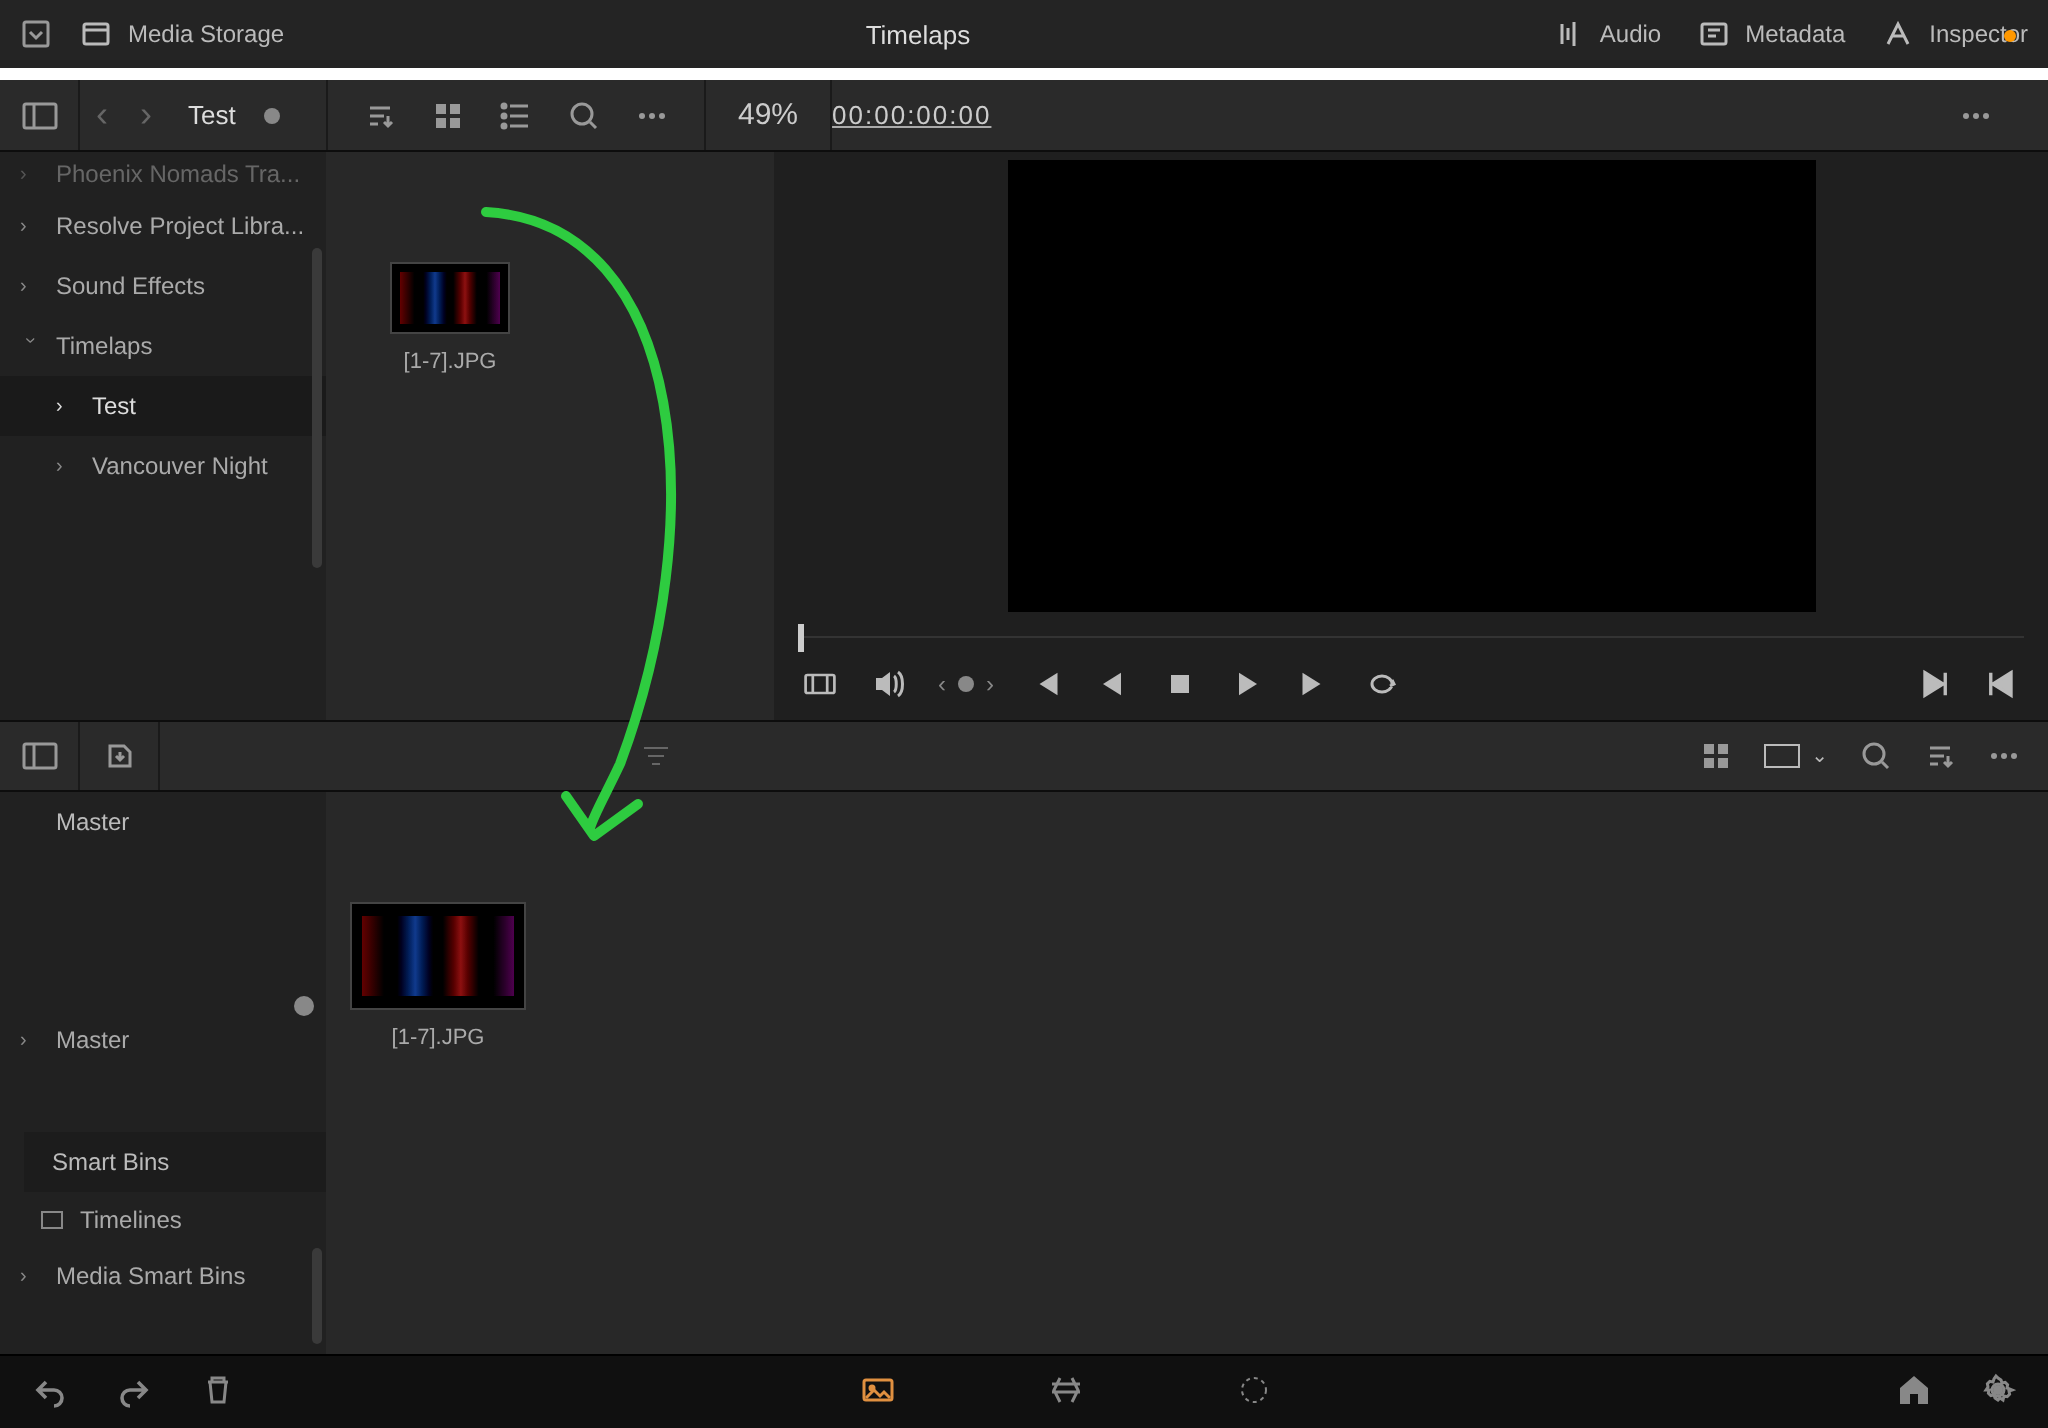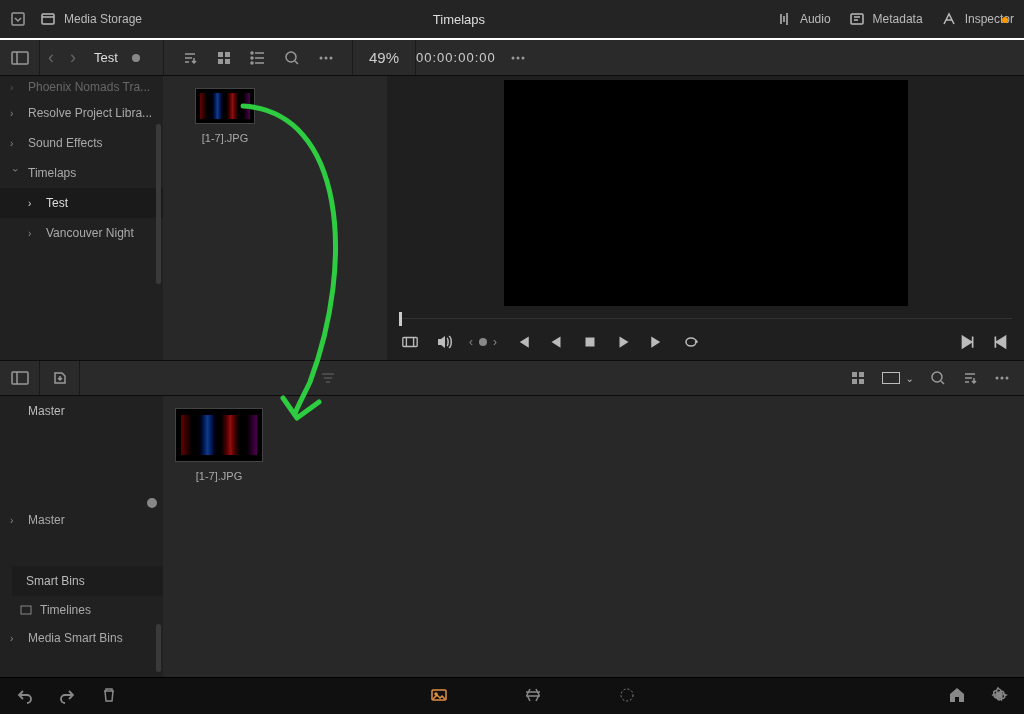--- a/index.html
+++ b/index.html
@@ -1,52 +1,52 @@
 <!DOCTYPE html>
 <html><head>
 <meta charset="utf-8">
 <style>
   * { margin: 0; padding: 0; box-sizing: border-box; font-family: -apple-system, Arial, sans-serif; }
   body { width: 1024px; height: 714px; background: #1a1a1a; color: #aaa; font-size: 12px; overflow: hidden; position: relative; }
   
   
-  .top-header { height: 40px; background: #242424; display: flex; align-items: center; padding: 0 10px; border-bottom: 2px solid #ffffff; }
+  .top-header { height: 40px; background: #242424; display: flex; align-items: center; padding: 0 10px; border-bottom: 6px solid #ffffff; }
   .top-header .left { display: flex; align-items: center; gap: 14px; }
   .top-header .center { flex: 1; text-align: center; color: #ddd; font-size: 13px; font-weight: 500; }
   .top-header .right { display: flex; align-items: center; gap: 18px; }
   .hdr-btn { display: flex; align-items: center; gap: 8px; color: #bbb; cursor: pointer; }
   .hdr-btn svg { width: 16px; height: 16px; }
   .orange-dot { width: 6px; height: 6px; background: #ff9800; border-radius: 50%; position: absolute; top: 6px; right: 6px; }
   
   
   .sec-row { height: 36px; background: #2a2a2a; display: flex; align-items: center; border-bottom: 1px solid #0d0d0d; }
   .sec-left { width: 163px; display: flex; align-items: center; height: 100%; }
   .sec-left .sidebar-toggle { width: 40px; display:flex; align-items:center; justify-content:center; height:100%; border-right:1px solid #1a1a1a; }
   .sec-left .nav-arrows { display: flex; align-items: center; }
   .sec-left .nav-arrows span { padding: 0 8px; color: #666; font-size: 18px; }
   .sec-left .crumb { color: #ddd; padding: 0 10px; font-size:13px; display:flex; align-items:center; gap:14px;}
   .crumb .dot { width:8px; height:8px; border-radius:50%; background:#888; display:inline-block; }
   .sec-mid { display: flex; align-items: center; gap: 18px; padding: 0 18px; border-left: 1px solid #1a1a1a; height: 100%; }
   .zoom { color:#ccc; padding:0 16px; border-left:1px solid #1a1a1a; border-right:1px solid #1a1a1a; height:100%; display:flex; align-items:center; font-size:15px;}
-  .timecode-bar { flex:1; display:flex; align-items:center; justify-content:flex-start; padding-right:28px; gap:14px; height:100%; }
+  .timecode-bar { flex:1; display:flex; align-items:center; justify-content:space-between; padding-right:28px; gap:14px; height:100%;text-decoration:underline; }
   .timecode { color:#ccc; font-size:13px; letter-spacing:1px; }
   .icon { color:#999; display:inline-flex; }
   .icon svg { width:16px; height:16px; }
   
   
   .upper { display:flex; height: 284px; }
   .tree { width:163px; background:#212121; overflow:hidden; position:relative;}
   .tree-item { display:flex; align-items:center; height:30px; padding-left:10px; gap:8px; color:#aaa; cursor:pointer; }
   .tree-item.sel { background:#1a1a1a; color:#ddd; }
   .tree-item.sub { padding-left:28px; }
   .chev { font-size:10px; color:#888; width:10px; }
   .tree-scroll { position:absolute; right:2px; top:48px; width:5px; height:160px; background:#3a3a3a; border-radius:3px;}
   
   .bin-view { width:224px; background:#282828; padding:12px; }
-  .thumb-wrap { width:60px; }
+  .thumb-wrap { width:60px;margin-top:43px; }
   .thumb { width:60px; height:36px; background:#000; border:1px solid #444; display:flex; align-items:center; justify-content:center; overflow:hidden;}
   .thumb-inner { width:50px; height:26px; background: linear-gradient(90deg, #6a1818 0%, #000 20%, #2a4a8a 35%, #000 50%, #8a2a2a 65%, #000 80%, #5a1a5a 100%); filter:contrast(1.3);}
   .thumb-label { color:#aaa; font-size:11px; text-align:center; margin-top:8px; }
   
   .viewer { flex:1; background:#1f1f1f; display:flex; flex-direction:column; }
   .viewer-canvas-area { flex:1; display:flex; align-items:center; justify-content:center; padding:4px 0;}
   .viewer-canvas { width:404px; height:226px; background:#000; }
   .viewer-scrub { height:18px; position:relative; margin:0 12px;}
   .viewer-scrub .track { position:absolute; top:8px; left:0; right:0; height:1px; background:#333;}
   .viewer-scrub .head { position:absolute; top:2px; left:0; width:3px; height:14px; background:#ccc;}

